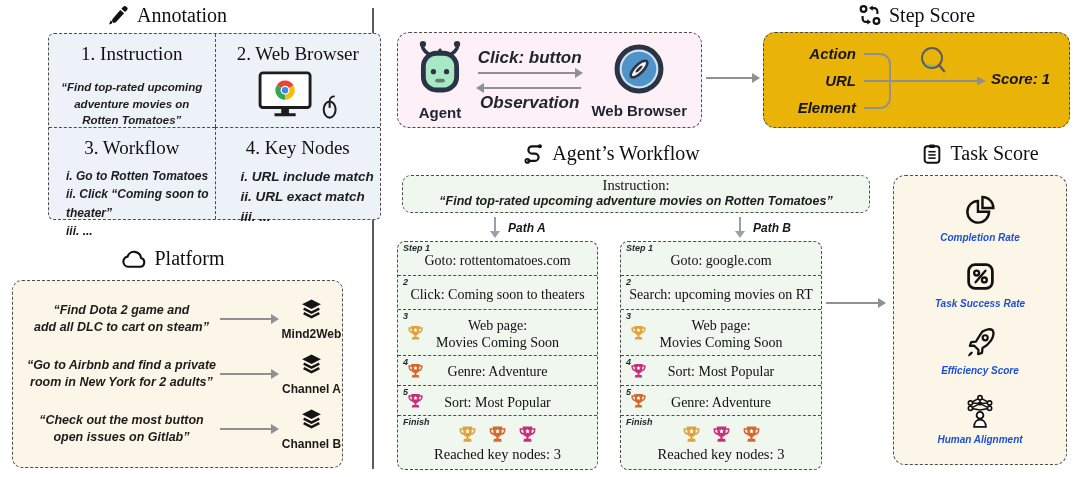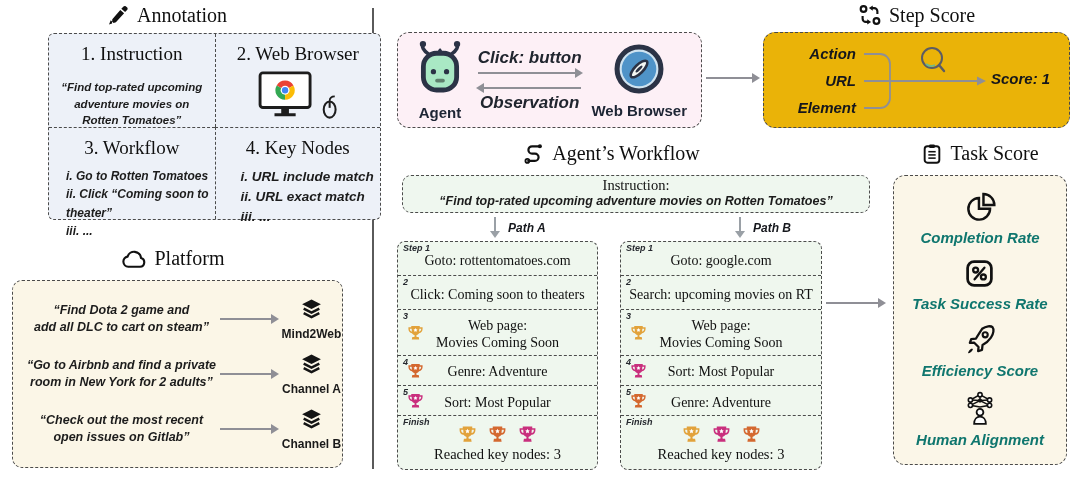--- a/index.html
+++ b/index.html
@@ -89,21 +89,21 @@
   .trophy { width:17px; height:17px; }
   .trophy.lg { width:19px; height:19px; }
   .trophy[data-color="gold"] { color:#E2A23B; }
   .trophy[data-color="orange"] { color:#D4682F; }
   .trophy[data-color="magenta"] { color:#C92F7D; }
 
   
   .taskscore-box { left:893px; top:175px; width:174px; height:290px; background:#FBF6E8; border-radius:12px;
                    display:flex; flex-direction:column; align-items:center; justify-content:space-around; padding:10px 0; }
   .metric { text-align:center; }
-  .metric-label { margin-top:2px; font-style:italic; font-weight:700; font-size:15px; color:#0f766e; }
+  .metric-label { margin-top:2px; font-style:italic; font-weight:700; font-size:10px; color:#1d4ed8; }
 </style>
 </head>
 <body>
 
 <svg width="0" height="0" style="position:absolute">
   <defs>
     <symbol id="trophy-shape" viewBox="0 0 24 24">
       <path fill="currentColor" d="M6 2h12v2h4v2.5C22 9.8 19.9 12 17.1 12.4A6.6 6.6 0 0 1 13.2 15.1l.3 2.4h3l.7 3.5H6.8l.7-3.5h3l.3-2.4A6.6 6.6 0 0 1 6.9 12.4C4.1 12 2 9.8 2 6.5V4h4zM4 6v.5c0 1.8 1.2 3.3 2.9 3.7L6.6 6zm16 0h-2.6l-.3 4.2C18.8 9.8 20 8.3 20 6.5z"></path>
       <path fill="#ffffff" d="M12 4.8l.9 1.8 2 .3-1.4 1.4.3 2-1.8-.9-1.8.9.3-2-1.4-1.4 2-.3z"></path>
     </symbol>
@@ -203,21 +203,21 @@
         <svg width="27" height="25" viewBox="0 0 24 24">
           <path d="M12 2.5L21 7l-9 4.5L3 7z" fill="#141414"></path>
           <path d="M4.5 11.2L12 15l7.5-3.8" stroke="#141414" stroke-width="2.4" fill="none"></path>
           <path d="M4.5 15.4L12 19.2l7.5-3.8" stroke="#141414" stroke-width="2.4" fill="none"></path>
         </svg>
         <div class="channel-label">Channel A</div>
       </div>
     </div>
     <div class="platform-row">
       <div class="pquote">
-        <span>“Check out the most recent</span>
+        <span>“Check out the most button</span>
         <span>open issues on Gitlab”</span>
       </div>
       <div class="p-arrow-wrap">
           <div class="arrow-right"></div>
         </div>
       <div class="channel-col">
         <svg width="27" height="25" viewBox="0 0 24 24">
           <path d="M12 2.5L21 7l-9 4.5L3 7z" fill="#141414"></path>
           <path d="M4.5 11.2L12 15l7.5-3.8" stroke="#141414" stroke-width="2.4" fill="none"></path>
           <path d="M4.5 15.4L12 19.2l7.5-3.8" stroke="#141414" stroke-width="2.4" fill="none"></path>

